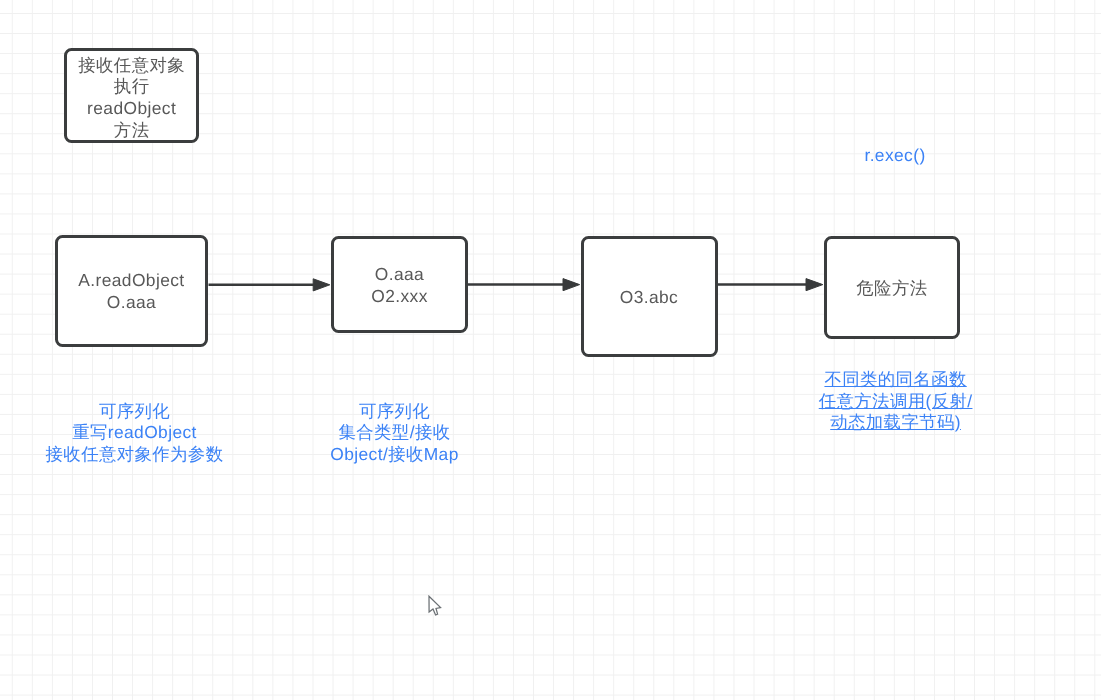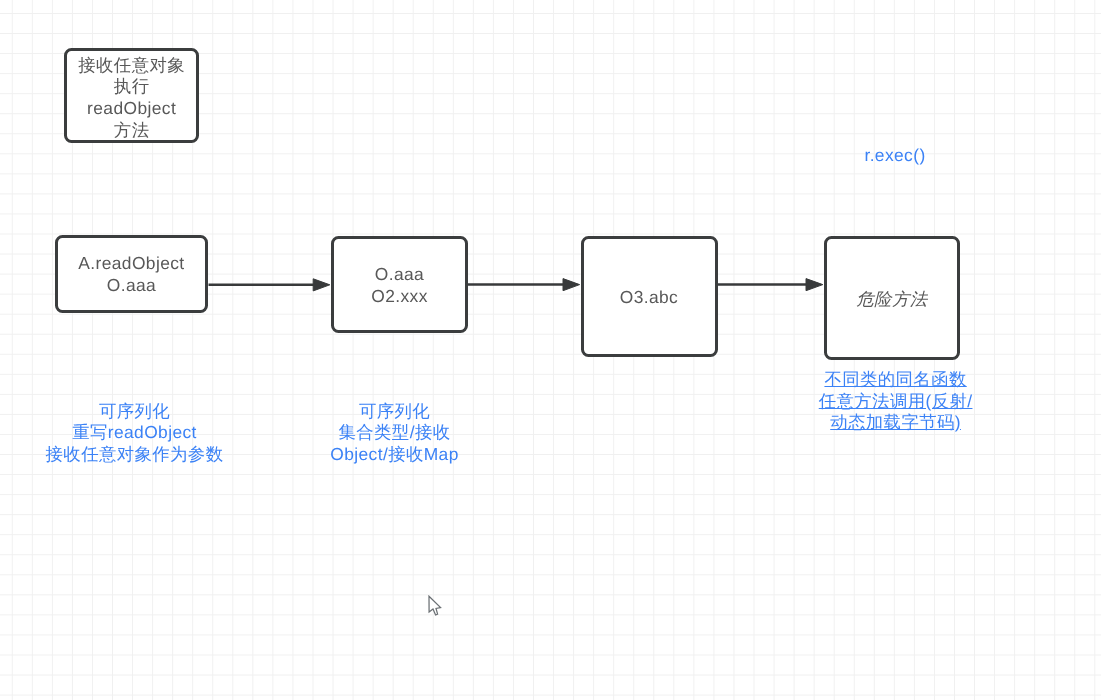--- a/index.html
+++ b/index.html
@@ -39,35 +39,35 @@
   </g>
 </svg>
 
 <div class="node" style="left:64.4px;top:48.4px;width:134.5px;height:94.5px;">
   <span class="nt" style="top:2.4px">接收任意对象
 执行
 readObject
 方法</span>
 </div>
 
-<div class="node" style="left:54.6px;top:234.6px;width:153.7px;height:78px;">
+<div class="node" style="left:54.6px;top:234.6px;width:153.7px;height:112px;">
   <span class="nt">A.readObject
 O.aaa</span>
 </div>
 
 <div class="node" style="left:331px;top:235.8px;width:137px;height:97px;">
   <span class="nt">O.aaa
 O2.xxx</span>
 </div>
 
 <div class="node" style="left:580.5px;top:235.8px;width:137px;height:121px;">
   <span class="nt">O3.abc</span>
 </div>
 
-<div class="node" style="left:823.6px;top:236px;width:136.6px;height:124px;font-style:italic;">
+<div class="node" style="left:823.6px;top:236px;width:136.6px;height:103px;">
   <span class="nt">危险方法</span>
 </div>
 
 <div class="lbl" style="left:815px;top:144.6px;width:160px;">r.exec()</div>
 
 <div class="lbl" style="left:34.5px;top:400.7px;width:200px;">可序列化
 重写readObject
 接收任意对象作为参数</div>
 
 <div class="lbl" style="left:294.5px;top:400.7px;width:200px;">可序列化

